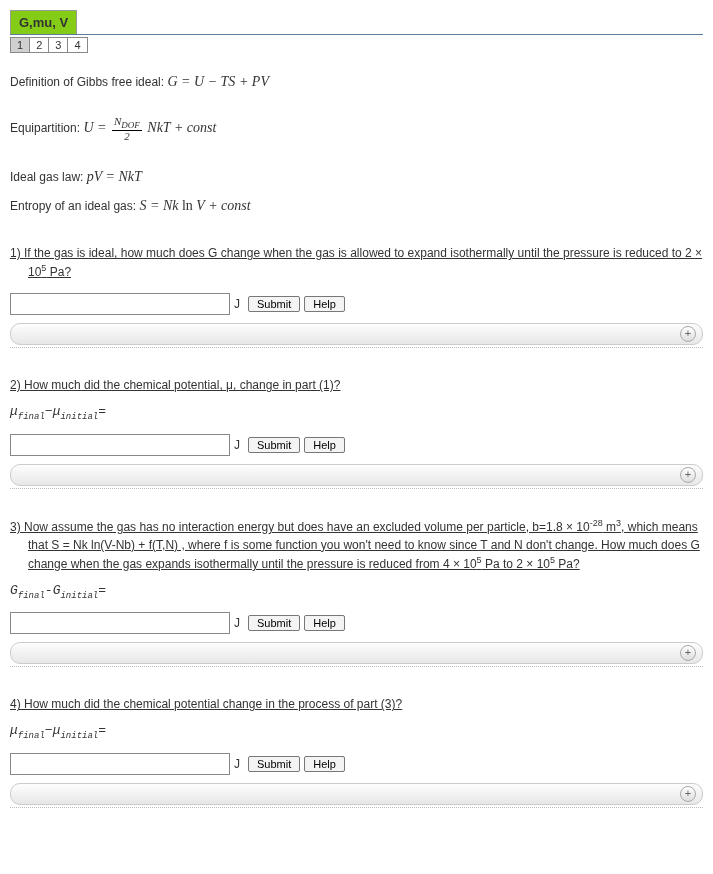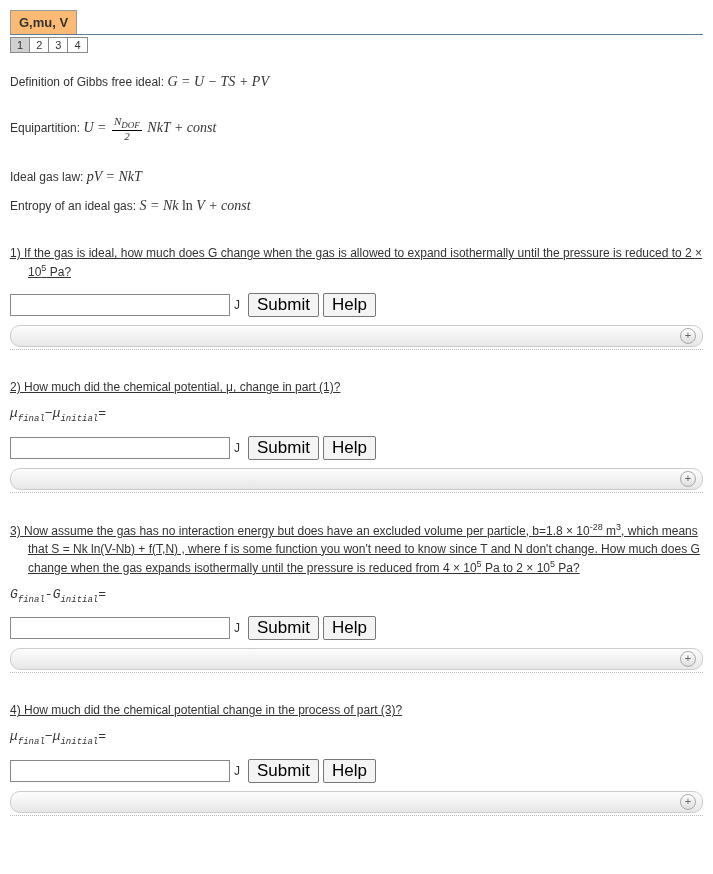--- a/index.html
+++ b/index.html
@@ -11,21 +11,21 @@
     width: 693px;
     background: #fff;
   }
   .tab-header {
     border-bottom: 1px solid #5a7ca0;
     margin-bottom: 2px;
     padding-bottom: 0;
   }
   .tab-title {
     display: inline-block;
-    background: #fdba74;
+    background: #84cc16;
     border: 1px solid #999;
     border-bottom: none;
     padding: 4px 8px;
     font-weight: bold;
     font-size: 13px;
     color: #333;
   }
   .page-tabs {
     margin-top: 2px;
     margin-bottom: 18px;
@@ -101,21 +101,21 @@
     border: 1px solid #888;
     font-size: 12px;
     padding: 0 4px;
   }
   .unit {
     font-size: 12px;
     color: #333;
     margin-right: 4px;
   }
   .btn {
-    font-size: 17px;
+    font-size: 11px;
     padding: 1px 8px;
     border: 1px solid #777;
     background: #f4f4f4;
     cursor: pointer;
     border-radius: 2px;
   }
   .feedback-bar {
     margin-top: 6px;
     height: 20px;
     border: 1px solid #ccc;

